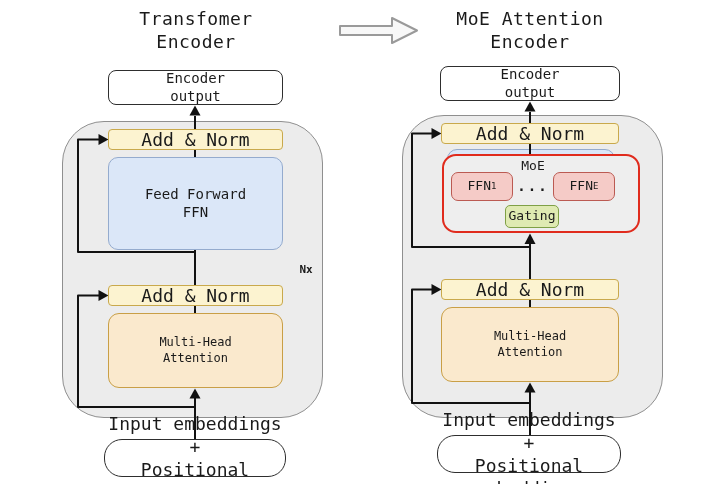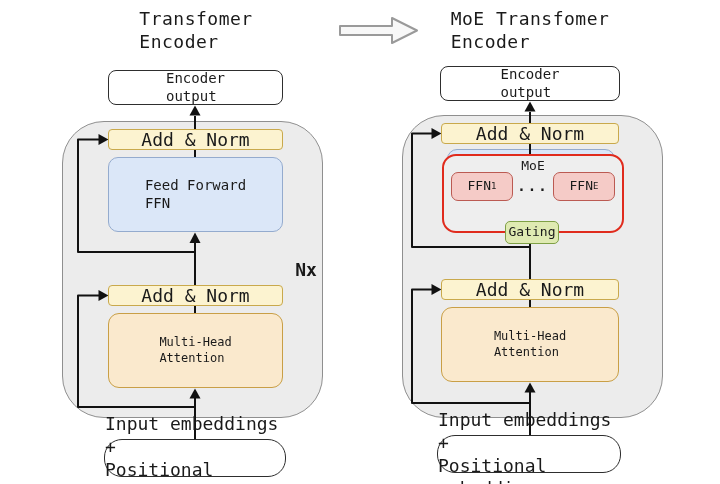--- a/index.html
+++ b/index.html
@@ -13,48 +13,48 @@
     --white_box_border:#2e2e2e; --line_color:#111111; --text_color:#1a1a1a;
   }
   html,body{margin:0;padding:0;background:#fff;}
   .canvas{
     position:relative; width:720px; height:484px; overflow:hidden;
     background:var(--canvas_bg);
     font-family:"DejaVu Sans Mono","Liberation Mono",monospace;
     color:var(--text_color);
   }
   .abs{position:absolute; box-sizing:border-box;}
-  .txt{display:flex; align-items:center; justify-content:center; white-space:pre-line; line-height:1.28;}
+  .txt{display:flex; align-items:center; justify-content:center; text-align:center; white-space:pre-line; line-height:1.28;}
   .title{font-size:18px; font-weight:500; letter-spacing:.5px;}
   .whitebox{background:#fff; border:1.6px solid var(--white_box_border); border-radius:8px; font-size:14px;}
   .container{background:var(--container_fill); border:1.5px solid var(--container_border); border-radius:42px;}
   .addnorm{background:var(--yellow_fill); border:1.4px solid var(--yellow_border); border-radius:4px; font-size:18px;}
   .ffnbig{background:var(--blue_fill); border:1.5px solid var(--blue_border); border-radius:10px; font-size:14px;}
   .mha{background:var(--orange_fill); border:1.5px solid var(--orange_border); border-radius:11px; font-size:12px;}
   .moebox{background:var(--moe_fill); border:2.5px solid var(--moe_border); border-radius:14px;}
   .moelabel{font-size:13px;}
   .ffnsmall{background:var(--pink_fill); border:1.4px solid var(--pink_border); border-radius:7px; font-size:13px;}
   .ffnsmall sub{font-size:9px; line-height:1;}
-  .gating{background:var(--green_fill); border:1.4px solid var(--green_border); border-radius:5px; font-size:13px;margin-top:16px;}
+  .gating{background:var(--green_fill); border:1.4px solid var(--green_border); border-radius:5px; font-size:13px;}
   .inputbox{font-size:18px;border-radius:18px;}
-  .nx{font-size:18px; font-weight:bold;}
+  .nx{font-size:11px; font-weight:bold;}
   .dots{font-size:14px; font-weight:bold; letter-spacing:2px;}
   svg.lines{position:absolute; left:0; top:0; pointer-events:none;}
   .flow{stroke:var(--line_color); stroke-width:2; fill:none; stroke-linejoin:round; stroke-linecap:butt;}
   .ah{fill:var(--line_color); stroke:none;}
   .blockarrow{fill:#f8f8f8; stroke:#9a9a9a; stroke-width:2; stroke-linejoin:round;}
 </style>
 </head>
 <body>
 
 <div class="canvas">
 
   <div class="abs txt title" style="left:90px; top:8px; width:212px; height:44px;">Transfomer
 Encoder</div>
-  <div class="abs txt title" style="left:420px; top:8px; width:220px; height:44px;">MoE Transfomer
+  <div class="abs txt title" style="left:420px; top:8px; width:220px; height:44px;">MoE Attention
 Encoder</div>
 
   <div class="abs container" style="left:62px; top:121px; width:261px; height:297px;"></div>
   <div class="abs container" style="left:402px; top:115px; width:261px; height:303px;"></div>
 
   <div class="abs ffnbig" style="left:447px; top:149px; width:168px; height:34px;"></div>
 
   <svg class="lines" width="720" height="484" viewBox="0 0 720 484">
 
     <polygon class="blockarrow" points="340,26 392,26 392,18 417,30.5 392,43 392,35 340,35"></polygon>
@@ -82,34 +82,34 @@
     <polygon class="ah" points="524.5,111.5 535.5,111.5 530,101.5"></polygon>
     <polyline class="flow" points="530,403 412,403 412,289.5 432,289.5"></polyline>
     <polygon class="ah" points="431.5,284 431.5,295 441.5,289.5"></polygon>
     <polyline class="flow" points="530,247 412,247 412,133.5 432,133.5"></polyline>
     <polygon class="ah" points="431.5,128 431.5,139 441.5,133.5"></polygon>
   </svg>
 
   <div class="abs txt whitebox" style="left:108px; top:70px; width:175px; height:35px;">Encoder
 output</div>
   <div class="abs txt addnorm" style="left:108px; top:129px; width:175px; height:21px;">Add &amp; Norm</div>
-  <div class="abs txt ffnbig" style="left:108px; top:157px; width:175px; height:75px;">Feed Forward
+  <div class="abs txt ffnbig" style="left:108px; top:157px; width:175px; height:93px;">Feed Forward
 FFN</div>
   <div class="abs txt nx" style="left:290px; top:260px; width:32px; height:20px;">Nx</div>
   <div class="abs txt addnorm" style="left:108px; top:285px; width:175px; height:21px;">Add &amp; Norm</div>
   <div class="abs txt mha" style="left:108px; top:313px; width:175px; height:75px;">Multi-Head
 Attention</div>
   <div class="abs txt whitebox inputbox" style="left:104px; top:439px; width:182px; height:38px;">Input embeddings +
 Positional embeddings</div>
 
   <div class="abs txt whitebox" style="left:440px; top:66px; width:180px; height:35px;">Encoder
 output</div>
   <div class="abs txt addnorm" style="left:441px; top:123px; width:178px; height:21px;">Add &amp; Norm</div>
 
-  <div class="abs moebox" style="left:442px; top:154px; width:182px; height:79px;">
+  <div class="abs moebox" style="left:442px; top:154px; width:198px; height:79px;">
     <div class="abs txt moelabel" style="left:0; top:3px; width:178px; height:15px;">MoE</div>
     <div class="abs txt ffnsmall" style="left:7px; top:16px; width:62px; height:29px;"><span>FFN</span><sub>1</sub></div>
     <div class="abs txt dots" style="left:69px; top:20px; width:40px; height:22px;">...</div>
     <div class="abs txt ffnsmall" style="left:109px; top:16px; width:62px; height:29px;"><span>FFN</span><sub>E</sub></div>
     <div class="abs txt gating" style="left:61px; top:49px; width:54px; height:23px;">Gating</div>
   </div>
 
   <div class="abs txt addnorm" style="left:441px; top:279px; width:178px; height:21px;">Add &amp; Norm</div>
   <div class="abs txt mha" style="left:441px; top:307px; width:178px; height:75px;">Multi-Head
 Attention</div>

